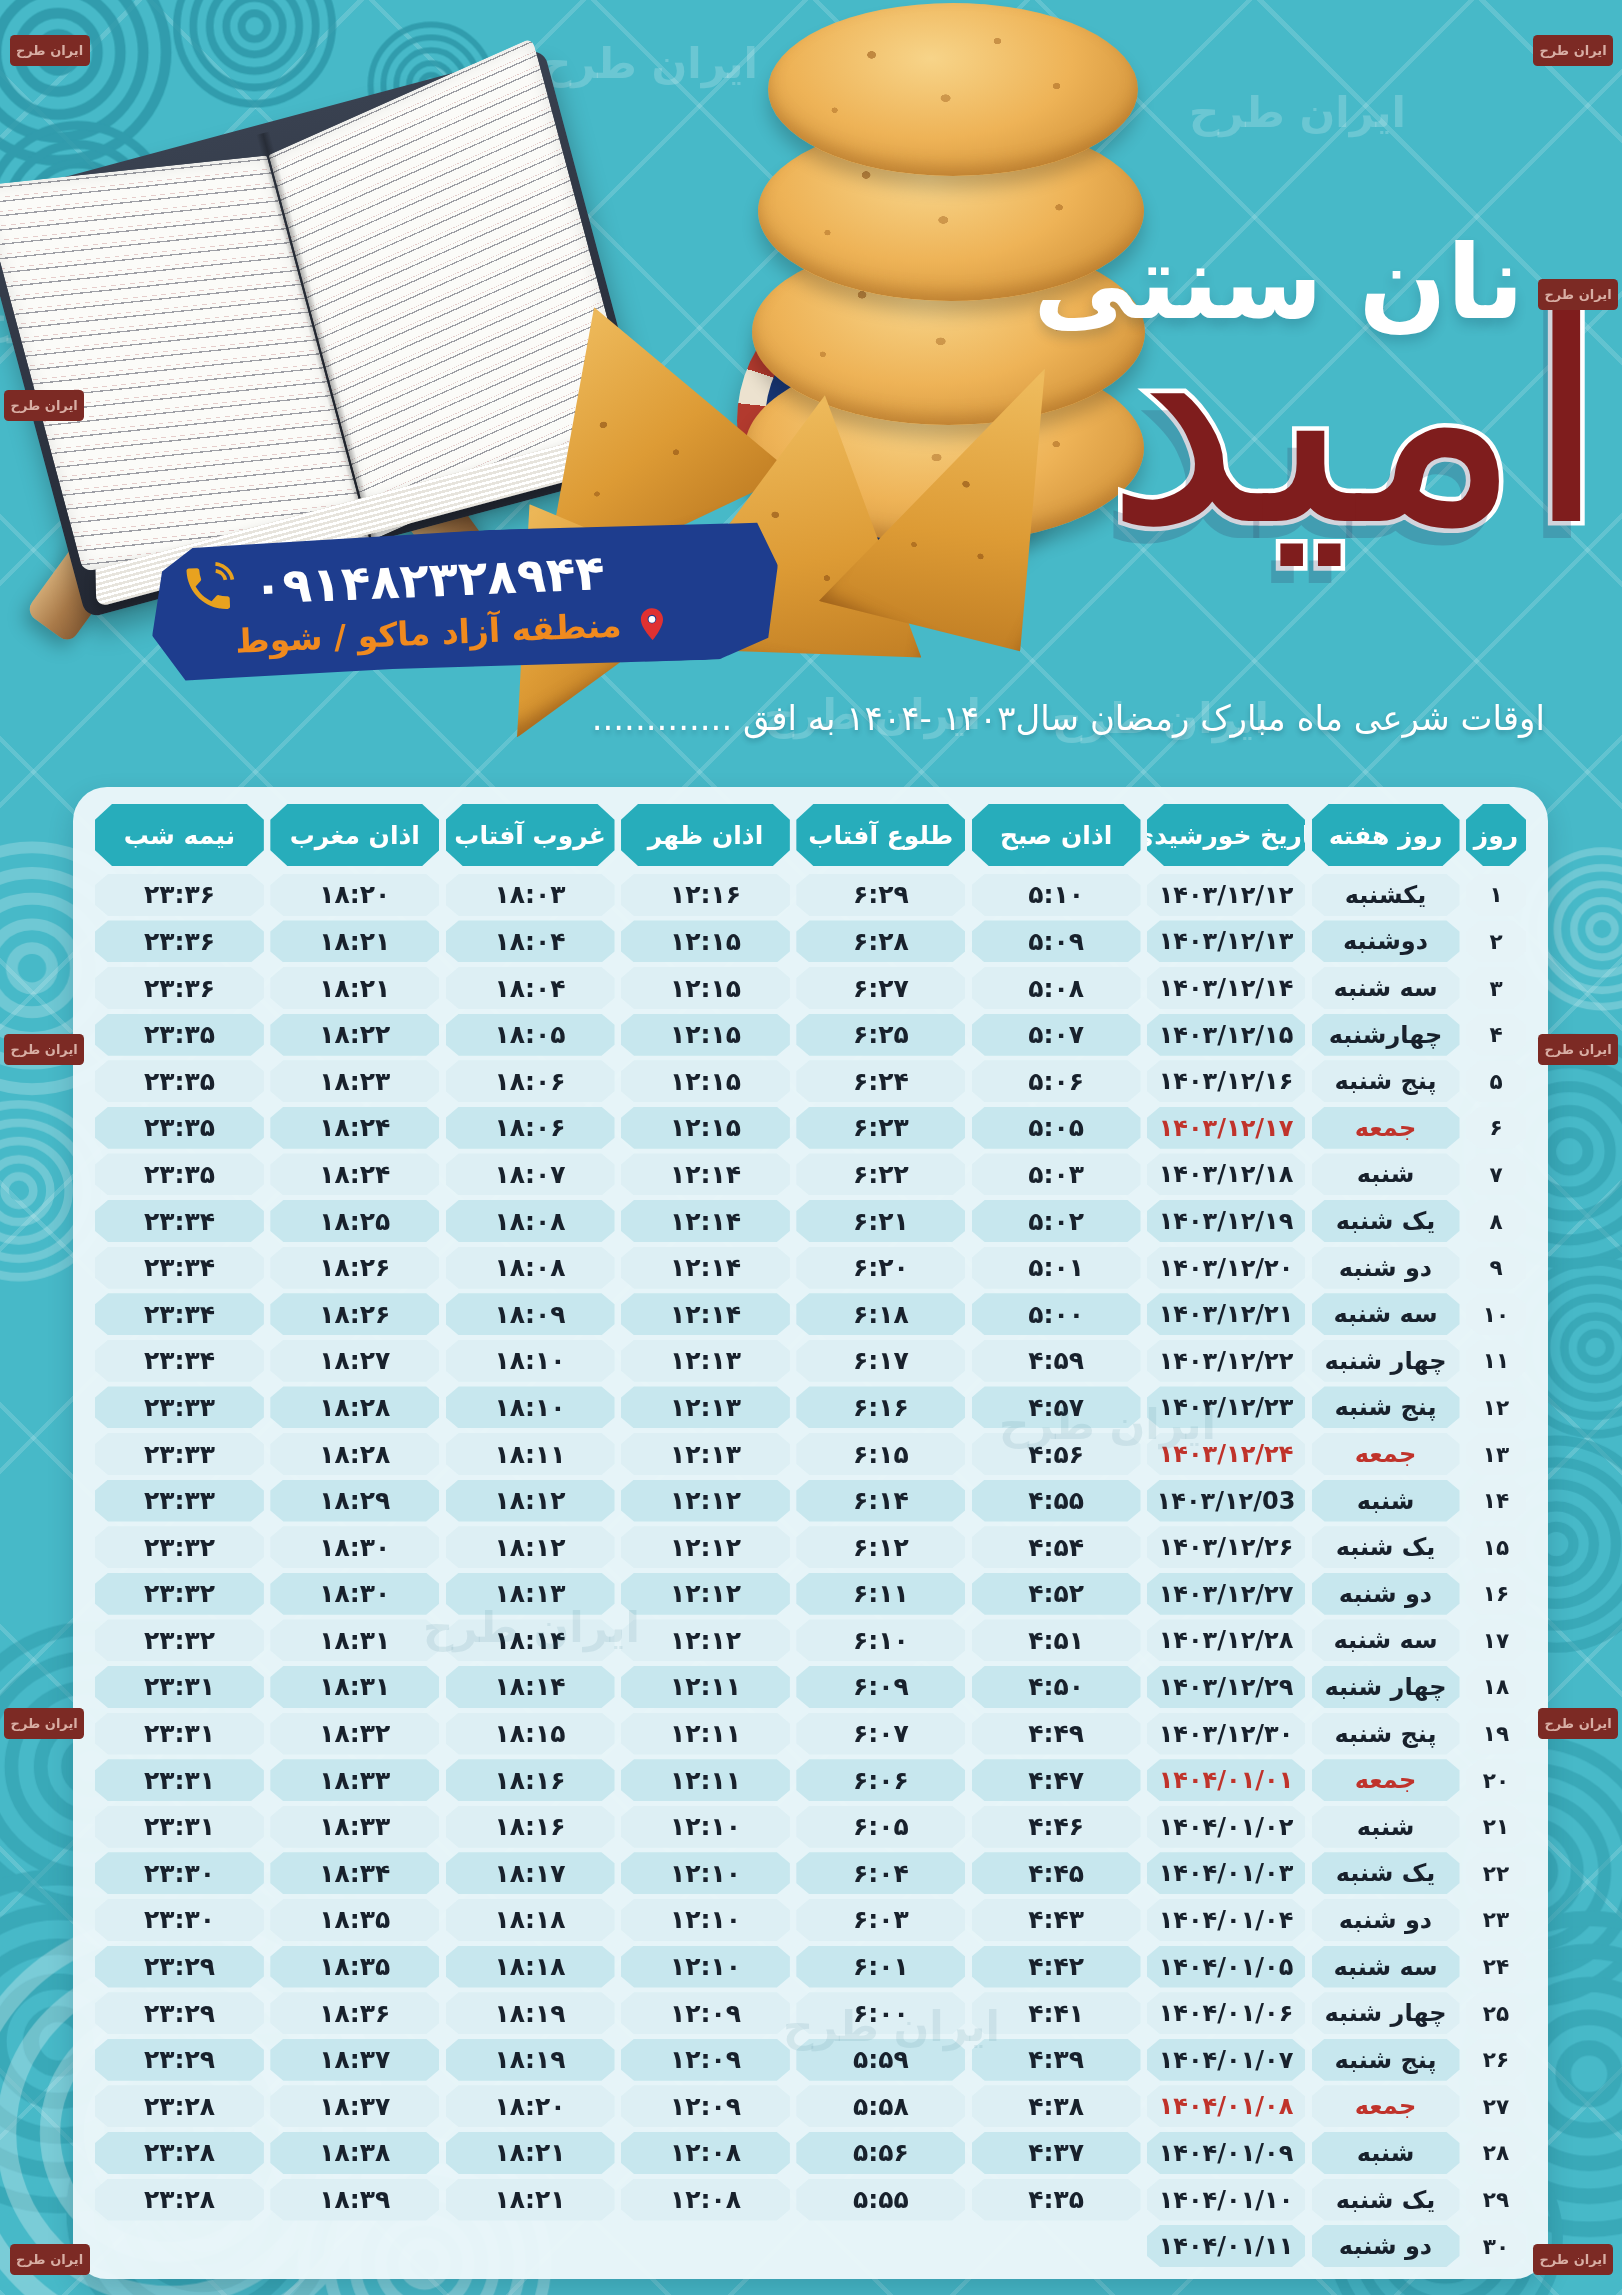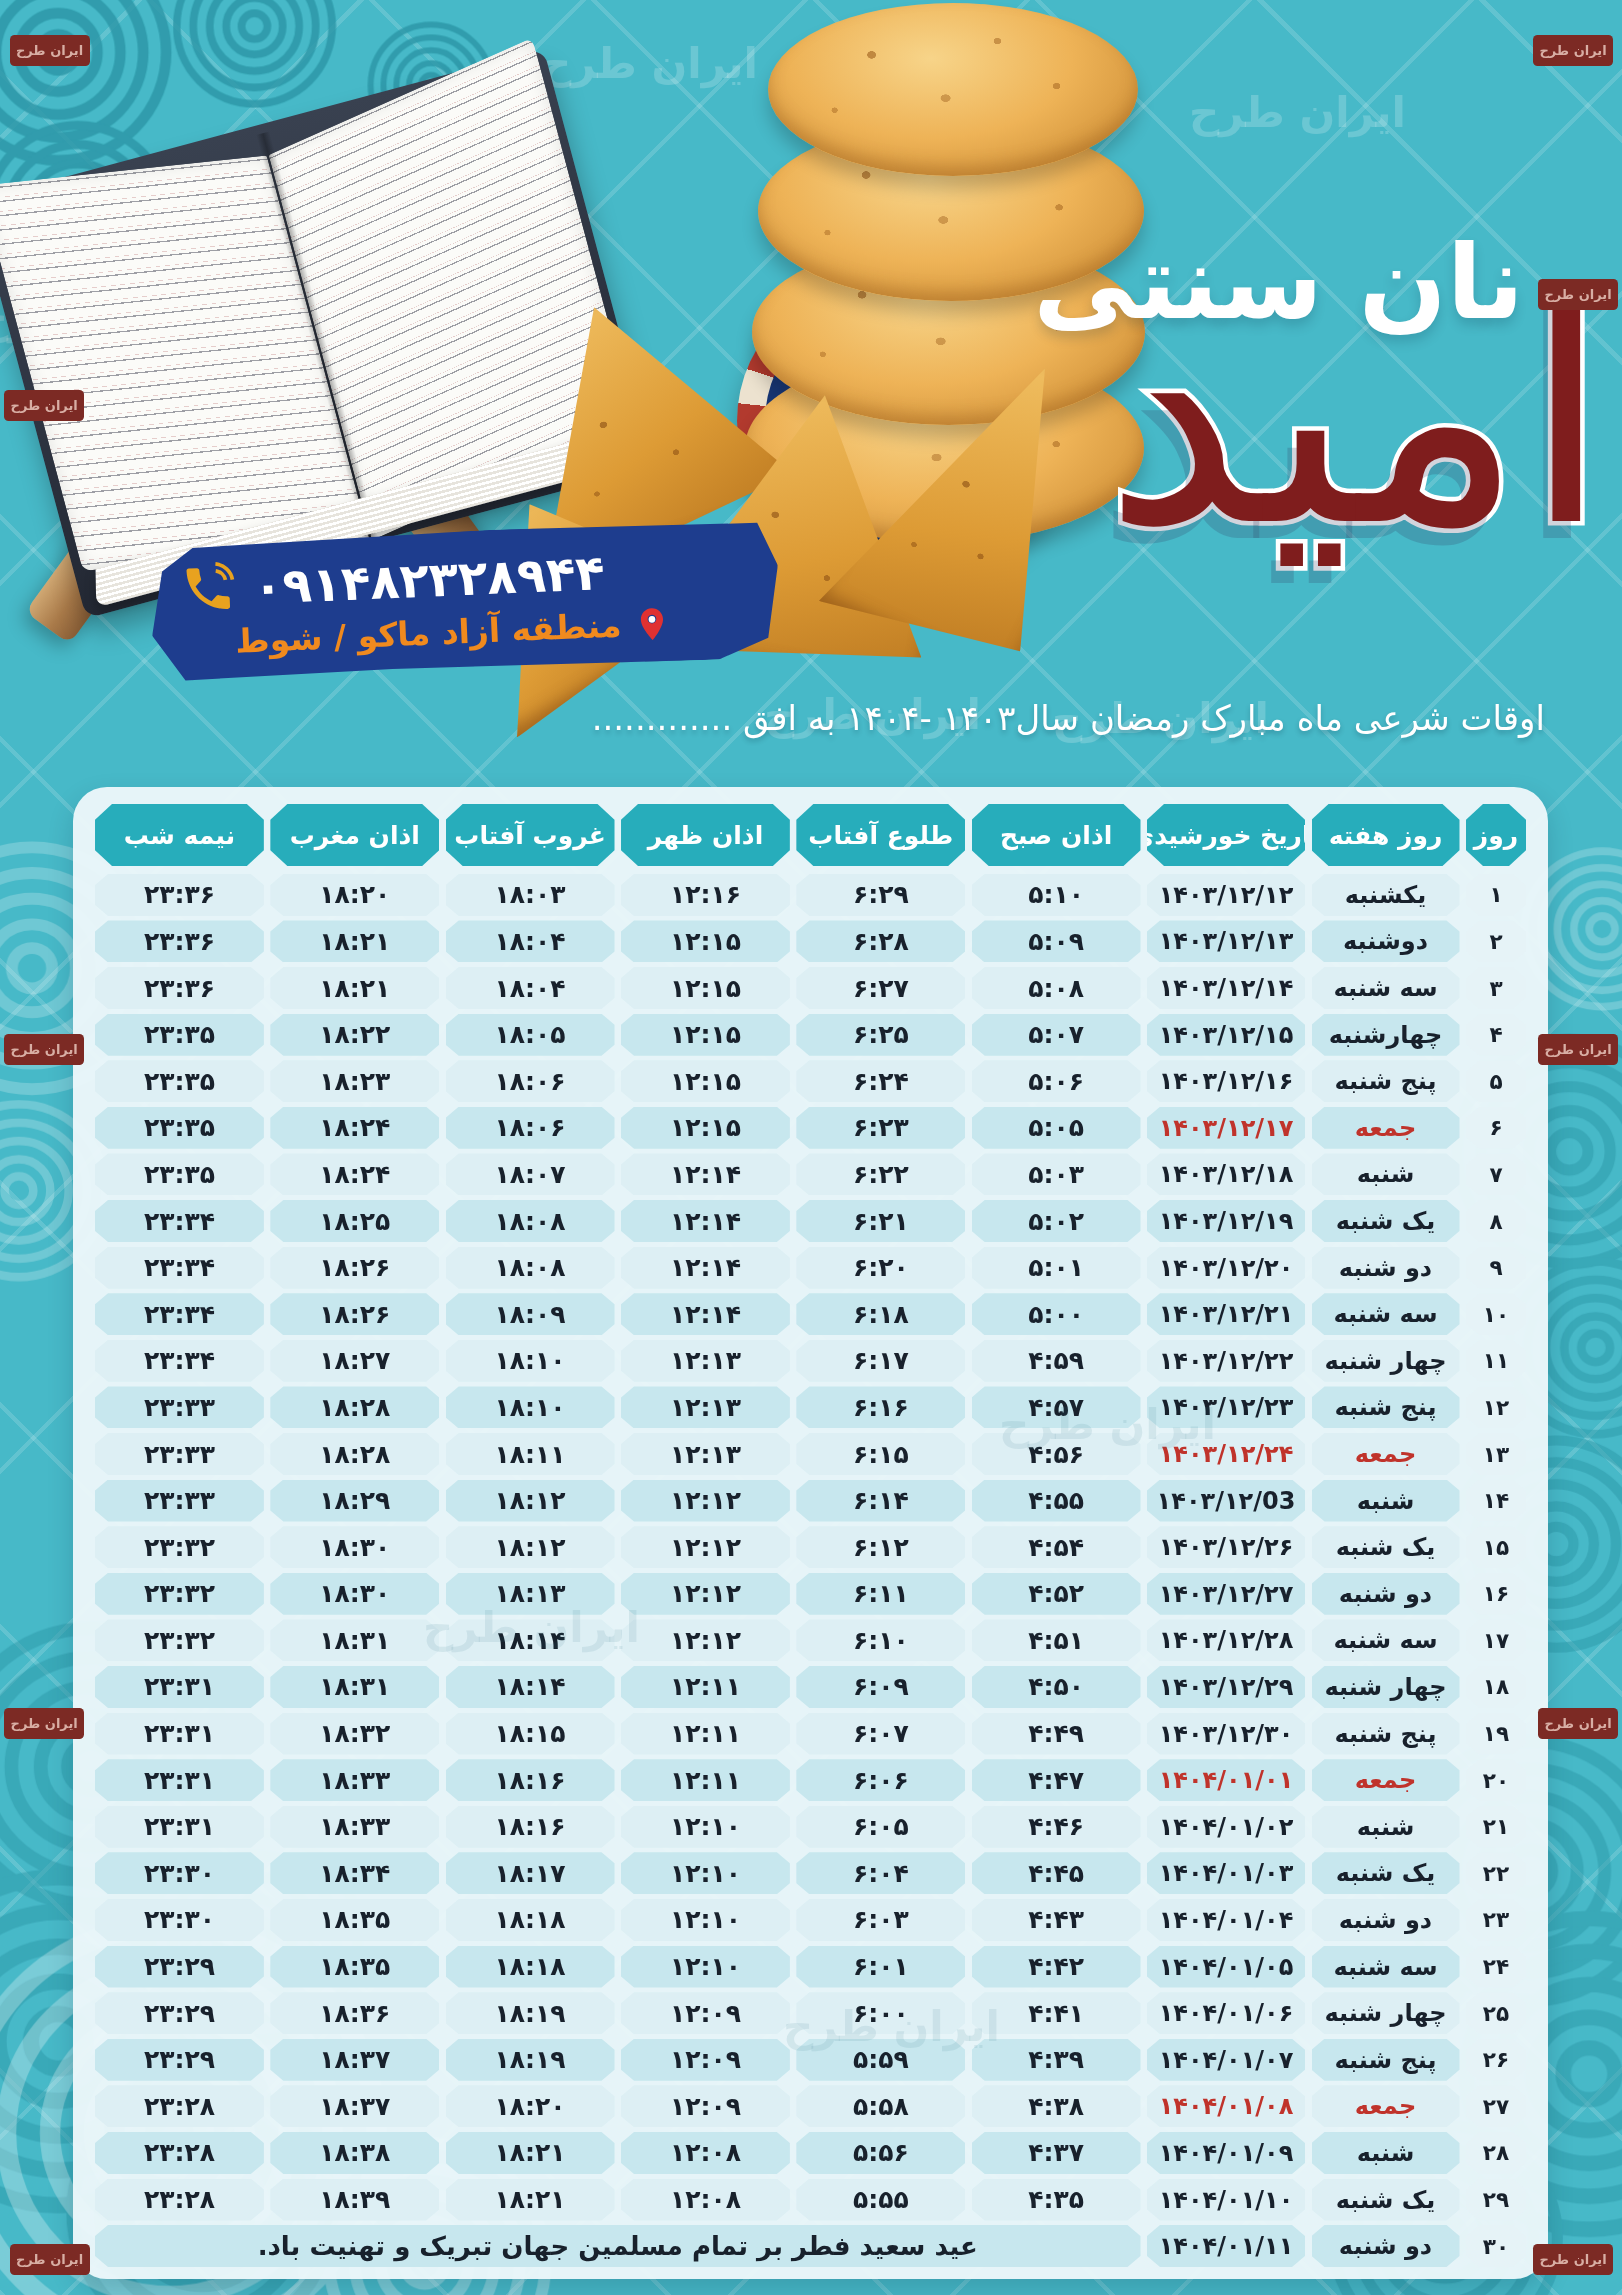--- a/index.html
+++ b/index.html
@@ -610,19 +610,18 @@
           <div class="cell tcell">۵:۵۵</div>
           <div class="cell tcell">۱۲:۰۸</div>
           <div class="cell tcell">۱۸:۲۱</div>
           <div class="cell tcell">۱۸:۳۹</div>
           <div class="cell tcell">۲۳:۲۸</div>
         </div>
         <div class="trow shade-b">
           <div class="cell daycell">۳۰</div>
           <div class="cell wcell">دو شنبه</div>
           <div class="cell dcell">۱۴۰۴/۰۱/۱۱</div>
-          <div class="cell msgcell">عید سعید فطر بر تمام مسلمین جهان تبریک و تهنیت باد.</div>
         </div>
       </div>
   </div>
 
 </div>
 
 
 </body></html>

